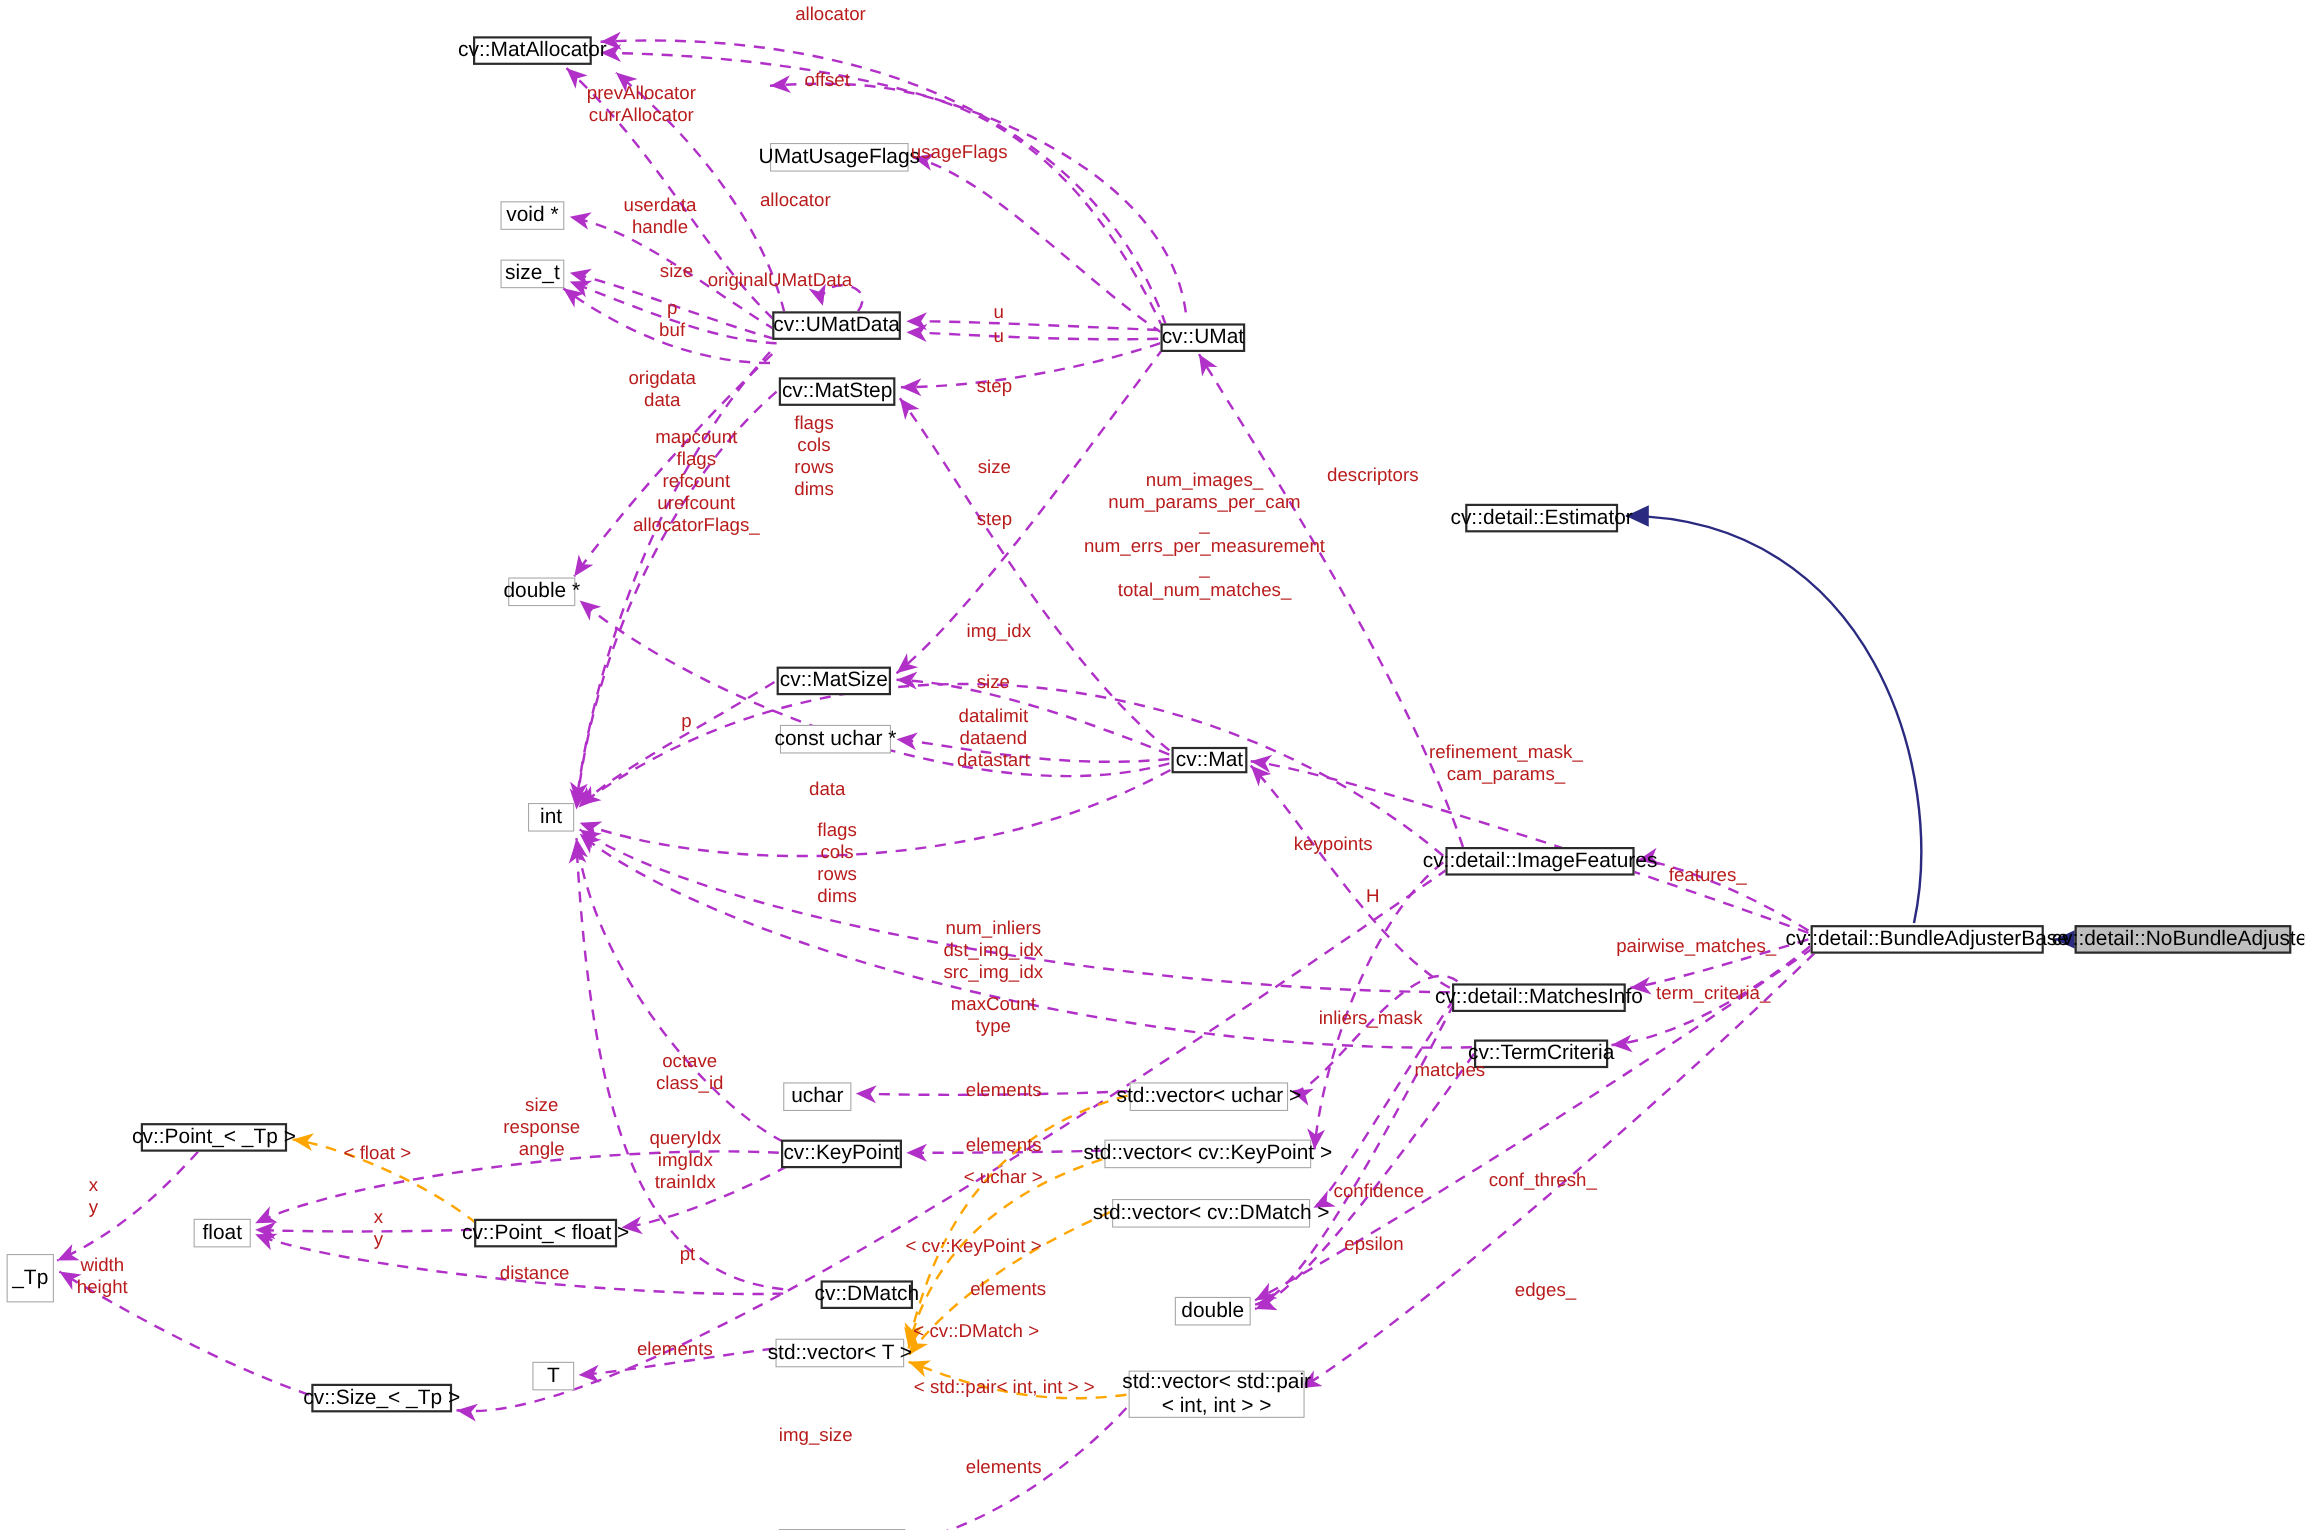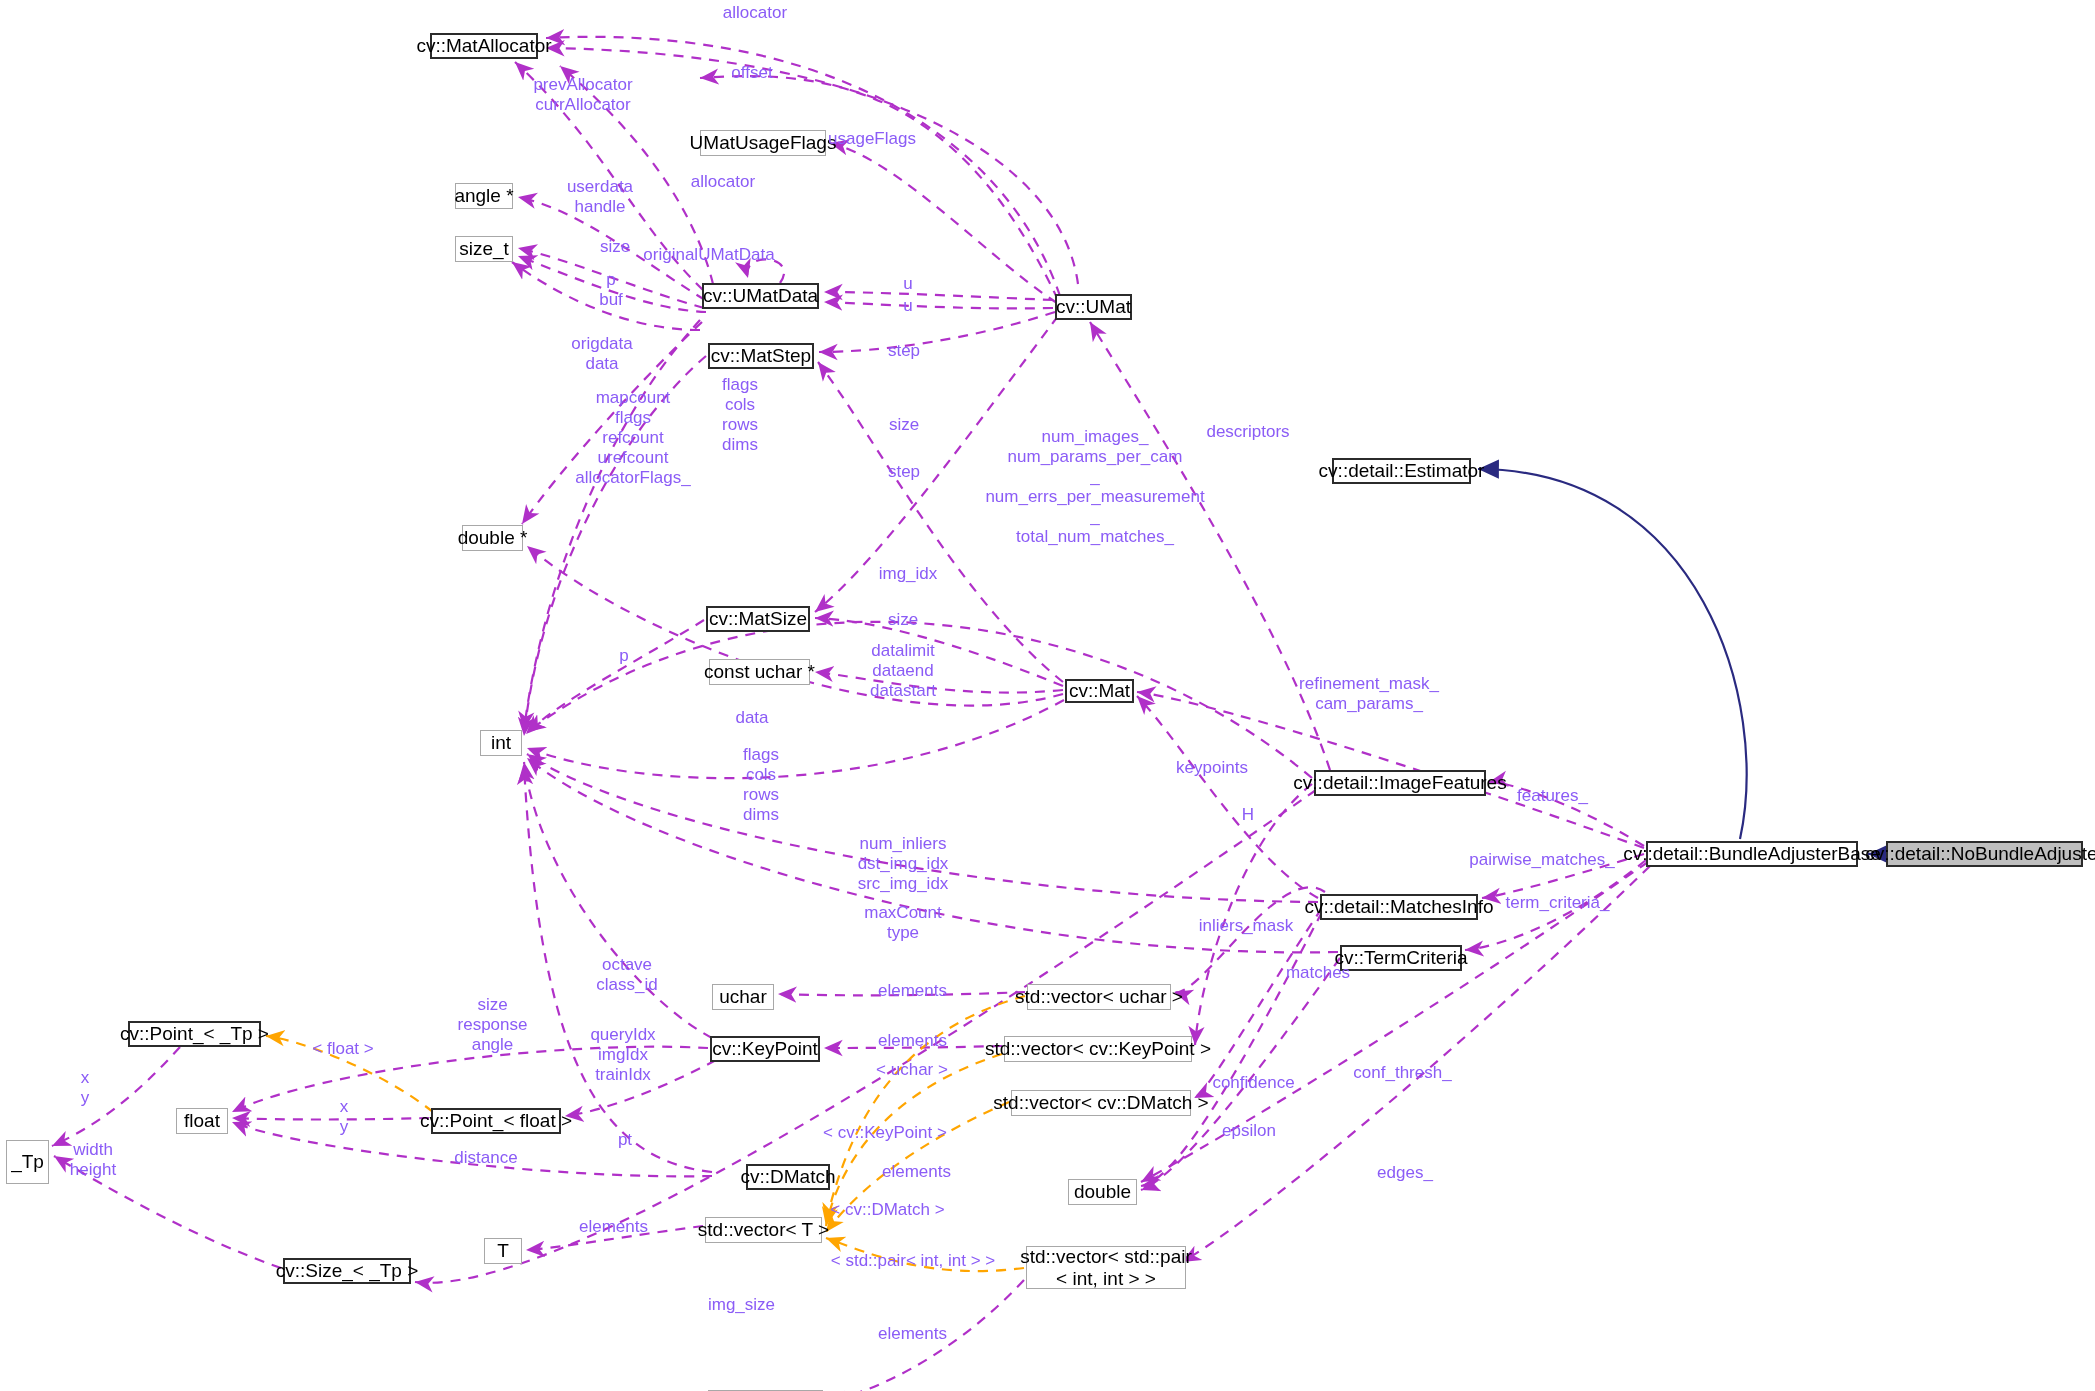--- a/index.html
+++ b/index.html
@@ -6,21 +6,21 @@
   #canvas{position:relative;width:2095px;height:1391px;background:#ffffff;
           font-family:"Liberation Sans","DejaVu Sans",sans-serif;overflow:hidden;}
   svg.edges{position:absolute;left:0;top:0;width:2095px;height:1391px;pointer-events:none;}
   .node{position:absolute;box-sizing:border-box;display:flex;align-items:center;
         justify-content:center;text-align:center;background:#ffffff;
         font-size:19px;color:#000000;line-height:1.12;white-space:pre;}
   
   .n-thick{border:2px solid #2b2b2b;}          
   .n-thin {border:1px solid #a8a8a8;}          
   .n-hl   {border:2px solid #2b2b2b;background:#bfbfbf;} 
-  .elabel{position:absolute;font-size:17px;color:#8b5cf6;line-height:1.18;
+  .elabel{position:absolute;font-size:17px;color:#b91c1c;line-height:1.18;
           white-space:pre;text-align:center;}
 </style>
 </head>
 <body>
 
 <div id="canvas">
 
   <svg class="edges" viewBox="0 0 2095 1391">
     <defs>
       <marker id="ah-p" markerWidth="9" markerHeight="9" refX="8.5" refY="4.5" orient="auto" markerUnits="strokeWidth">
@@ -156,21 +156,21 @@
     <g fill="none" stroke="#2a2a80" stroke-width="2.2">
 
       <path d="M1884,854 L1868,854" marker-end="url(#ah-b)"></path>
 
       <path d="M1740,839 C1770,700 1700,470 1478,469" marker-end="url(#ah-b)"></path>
     </g>
   </svg>
 
   <div class="node n-thick" style="left:430px;top:33px;width:108px;height:26px"><span>cv::MatAllocator</span></div>
   <div class="node n-thin" style="left:700px;top:130px;width:126px;height:26px"><span>UMatUsageFlags</span></div>
-  <div class="node n-thin" style="left:455px;top:183px;width:58px;height:26px"><span>angle *</span></div>
+  <div class="node n-thin" style="left:455px;top:183px;width:58px;height:26px"><span>void *</span></div>
   <div class="node n-thin" style="left:455px;top:236px;width:58px;height:26px"><span>size_t</span></div>
   <div class="node n-thick" style="left:702px;top:283px;width:117px;height:26px"><span>cv::UMatData</span></div>
   <div class="node n-thick" style="left:1055px;top:294px;width:77px;height:26px"><span>cv::UMat</span></div>
   <div class="node n-thick" style="left:708px;top:343px;width:106px;height:26px"><span>cv::MatStep</span></div>
   <div class="node n-thick" style="left:1332px;top:458px;width:139px;height:26px"><span>cv::detail::Estimator</span></div>
   <div class="node n-thin" style="left:462px;top:525px;width:61px;height:26px"><span>double *</span></div>
   <div class="node n-thick" style="left:706px;top:606px;width:104px;height:26px"><span>cv::MatSize</span></div>
   <div class="node n-thin" style="left:709px;top:659px;width:101px;height:26px"><span>const uchar *</span></div>
   <div class="node n-thick" style="left:1065px;top:679px;width:69px;height:24px"><span>cv::Mat</span></div>
   <div class="node n-thin" style="left:480px;top:730px;width:42px;height:26px"><span>int</span></div>

